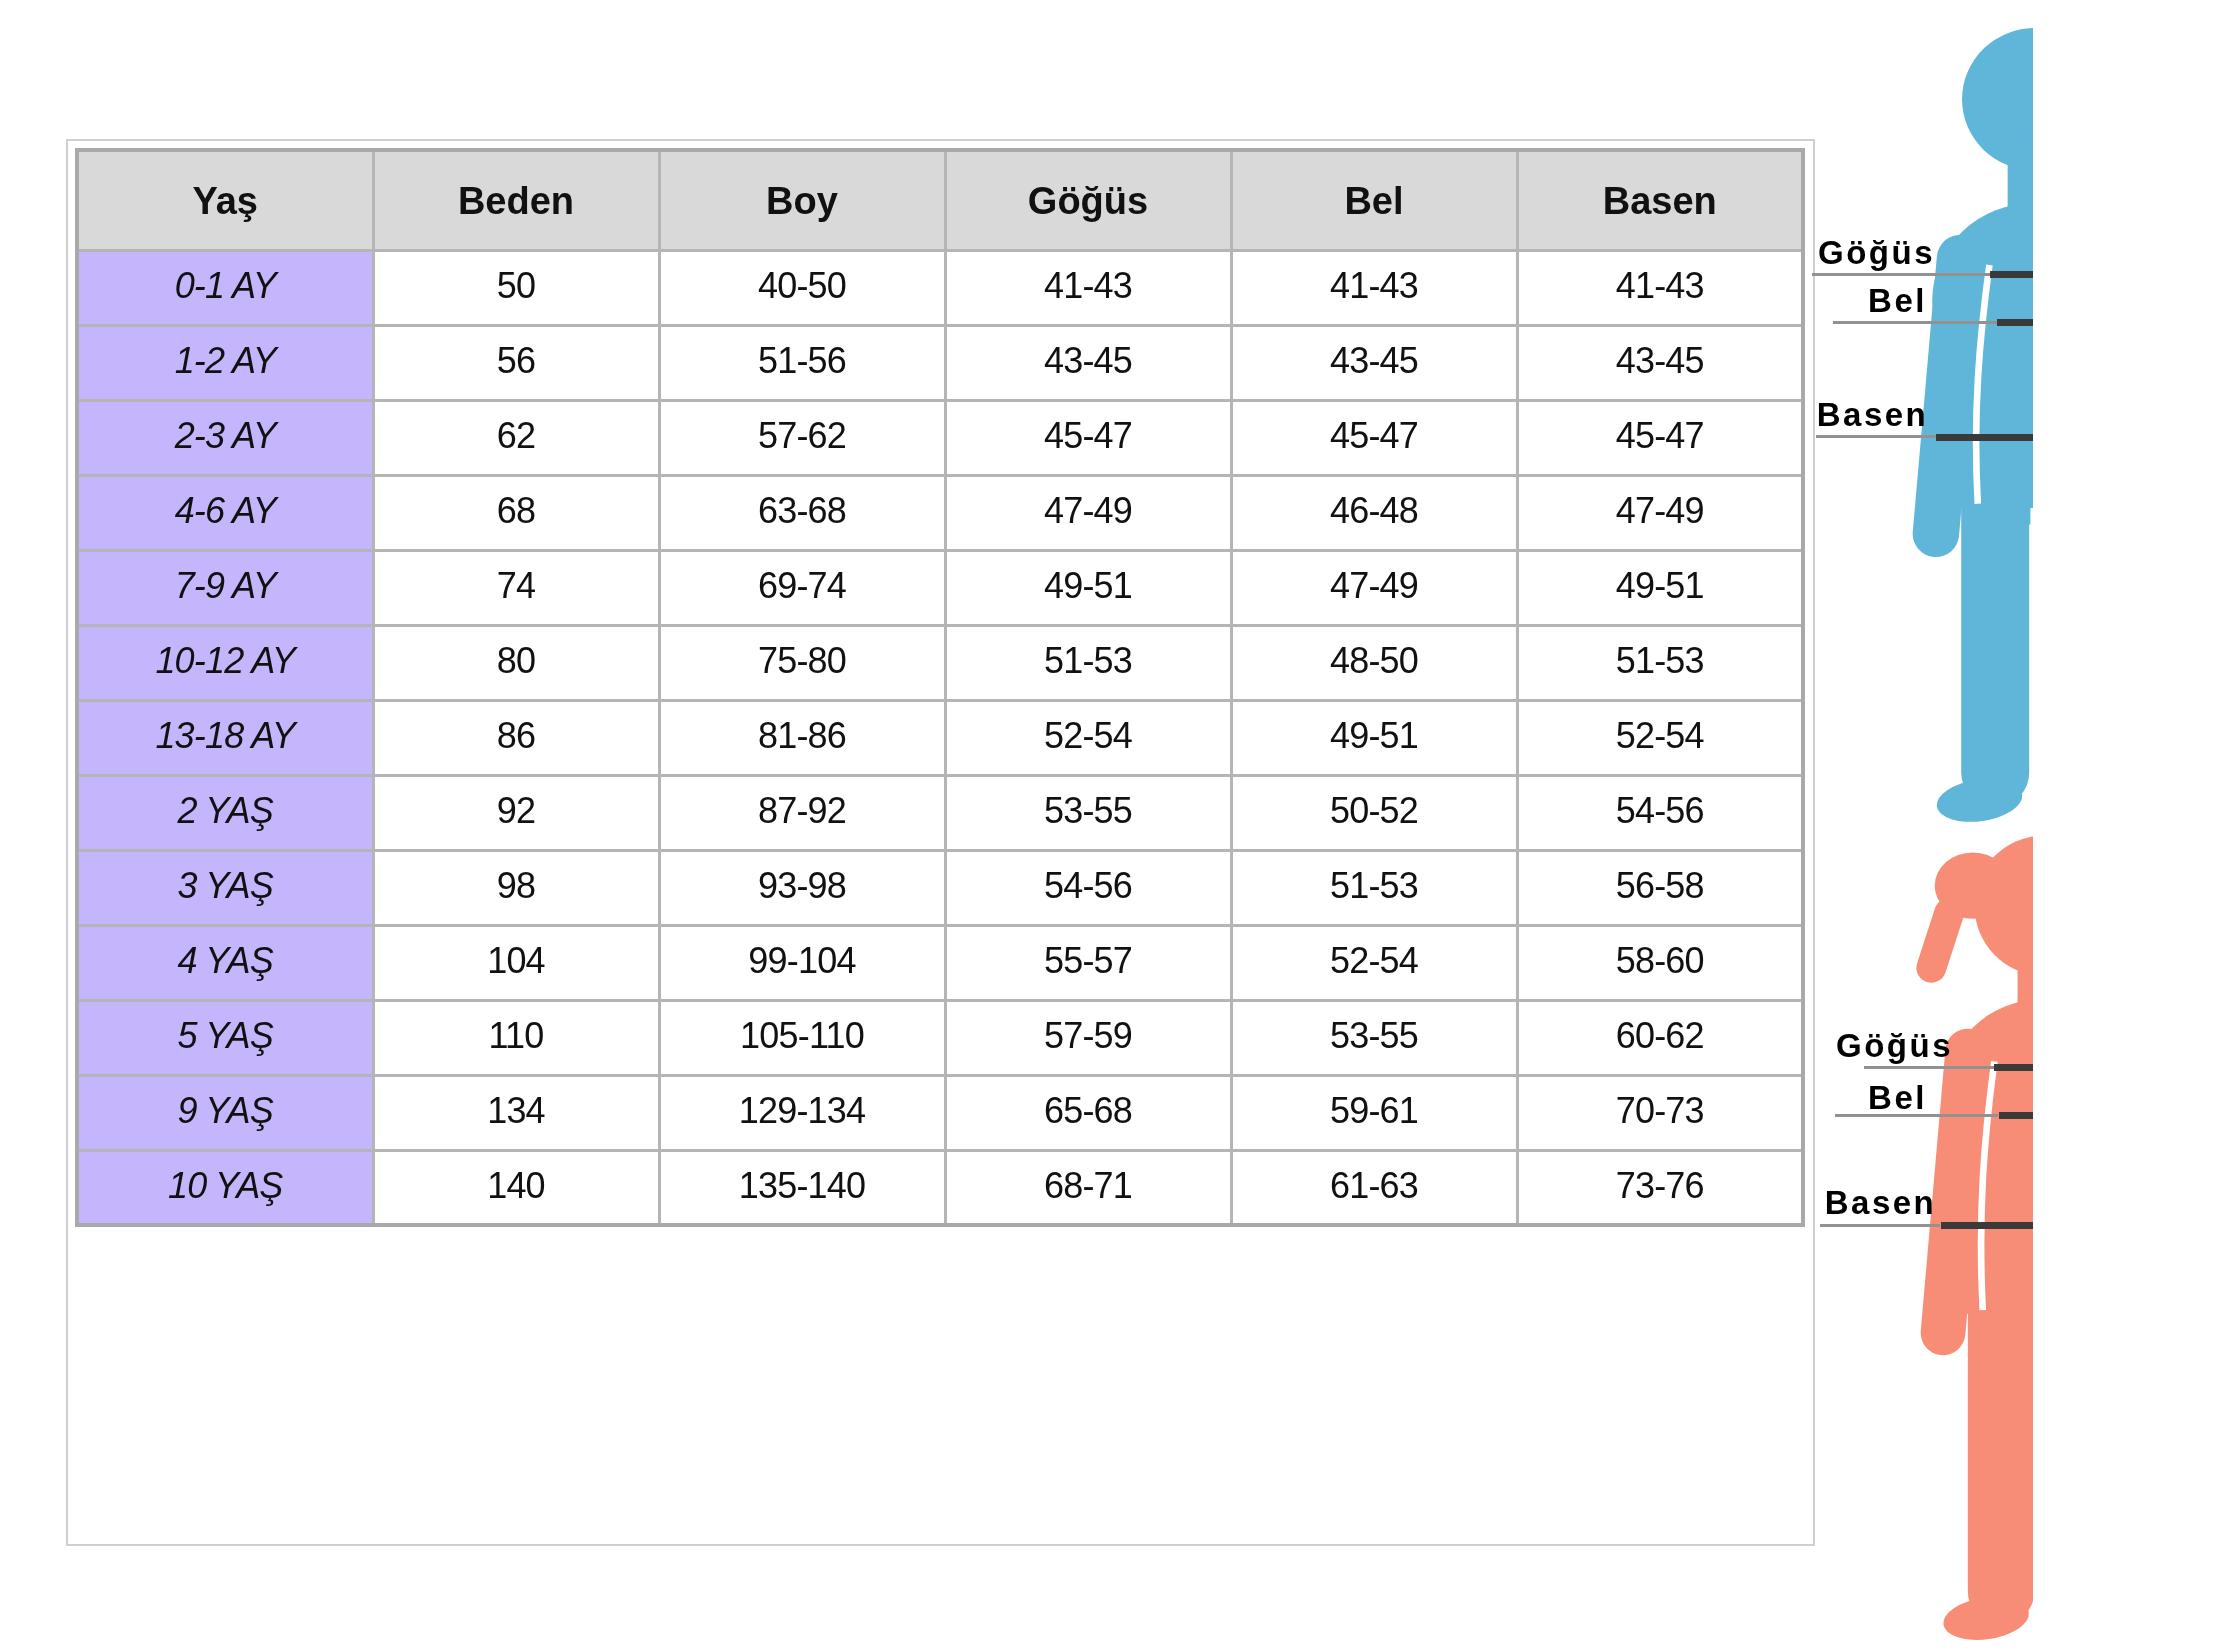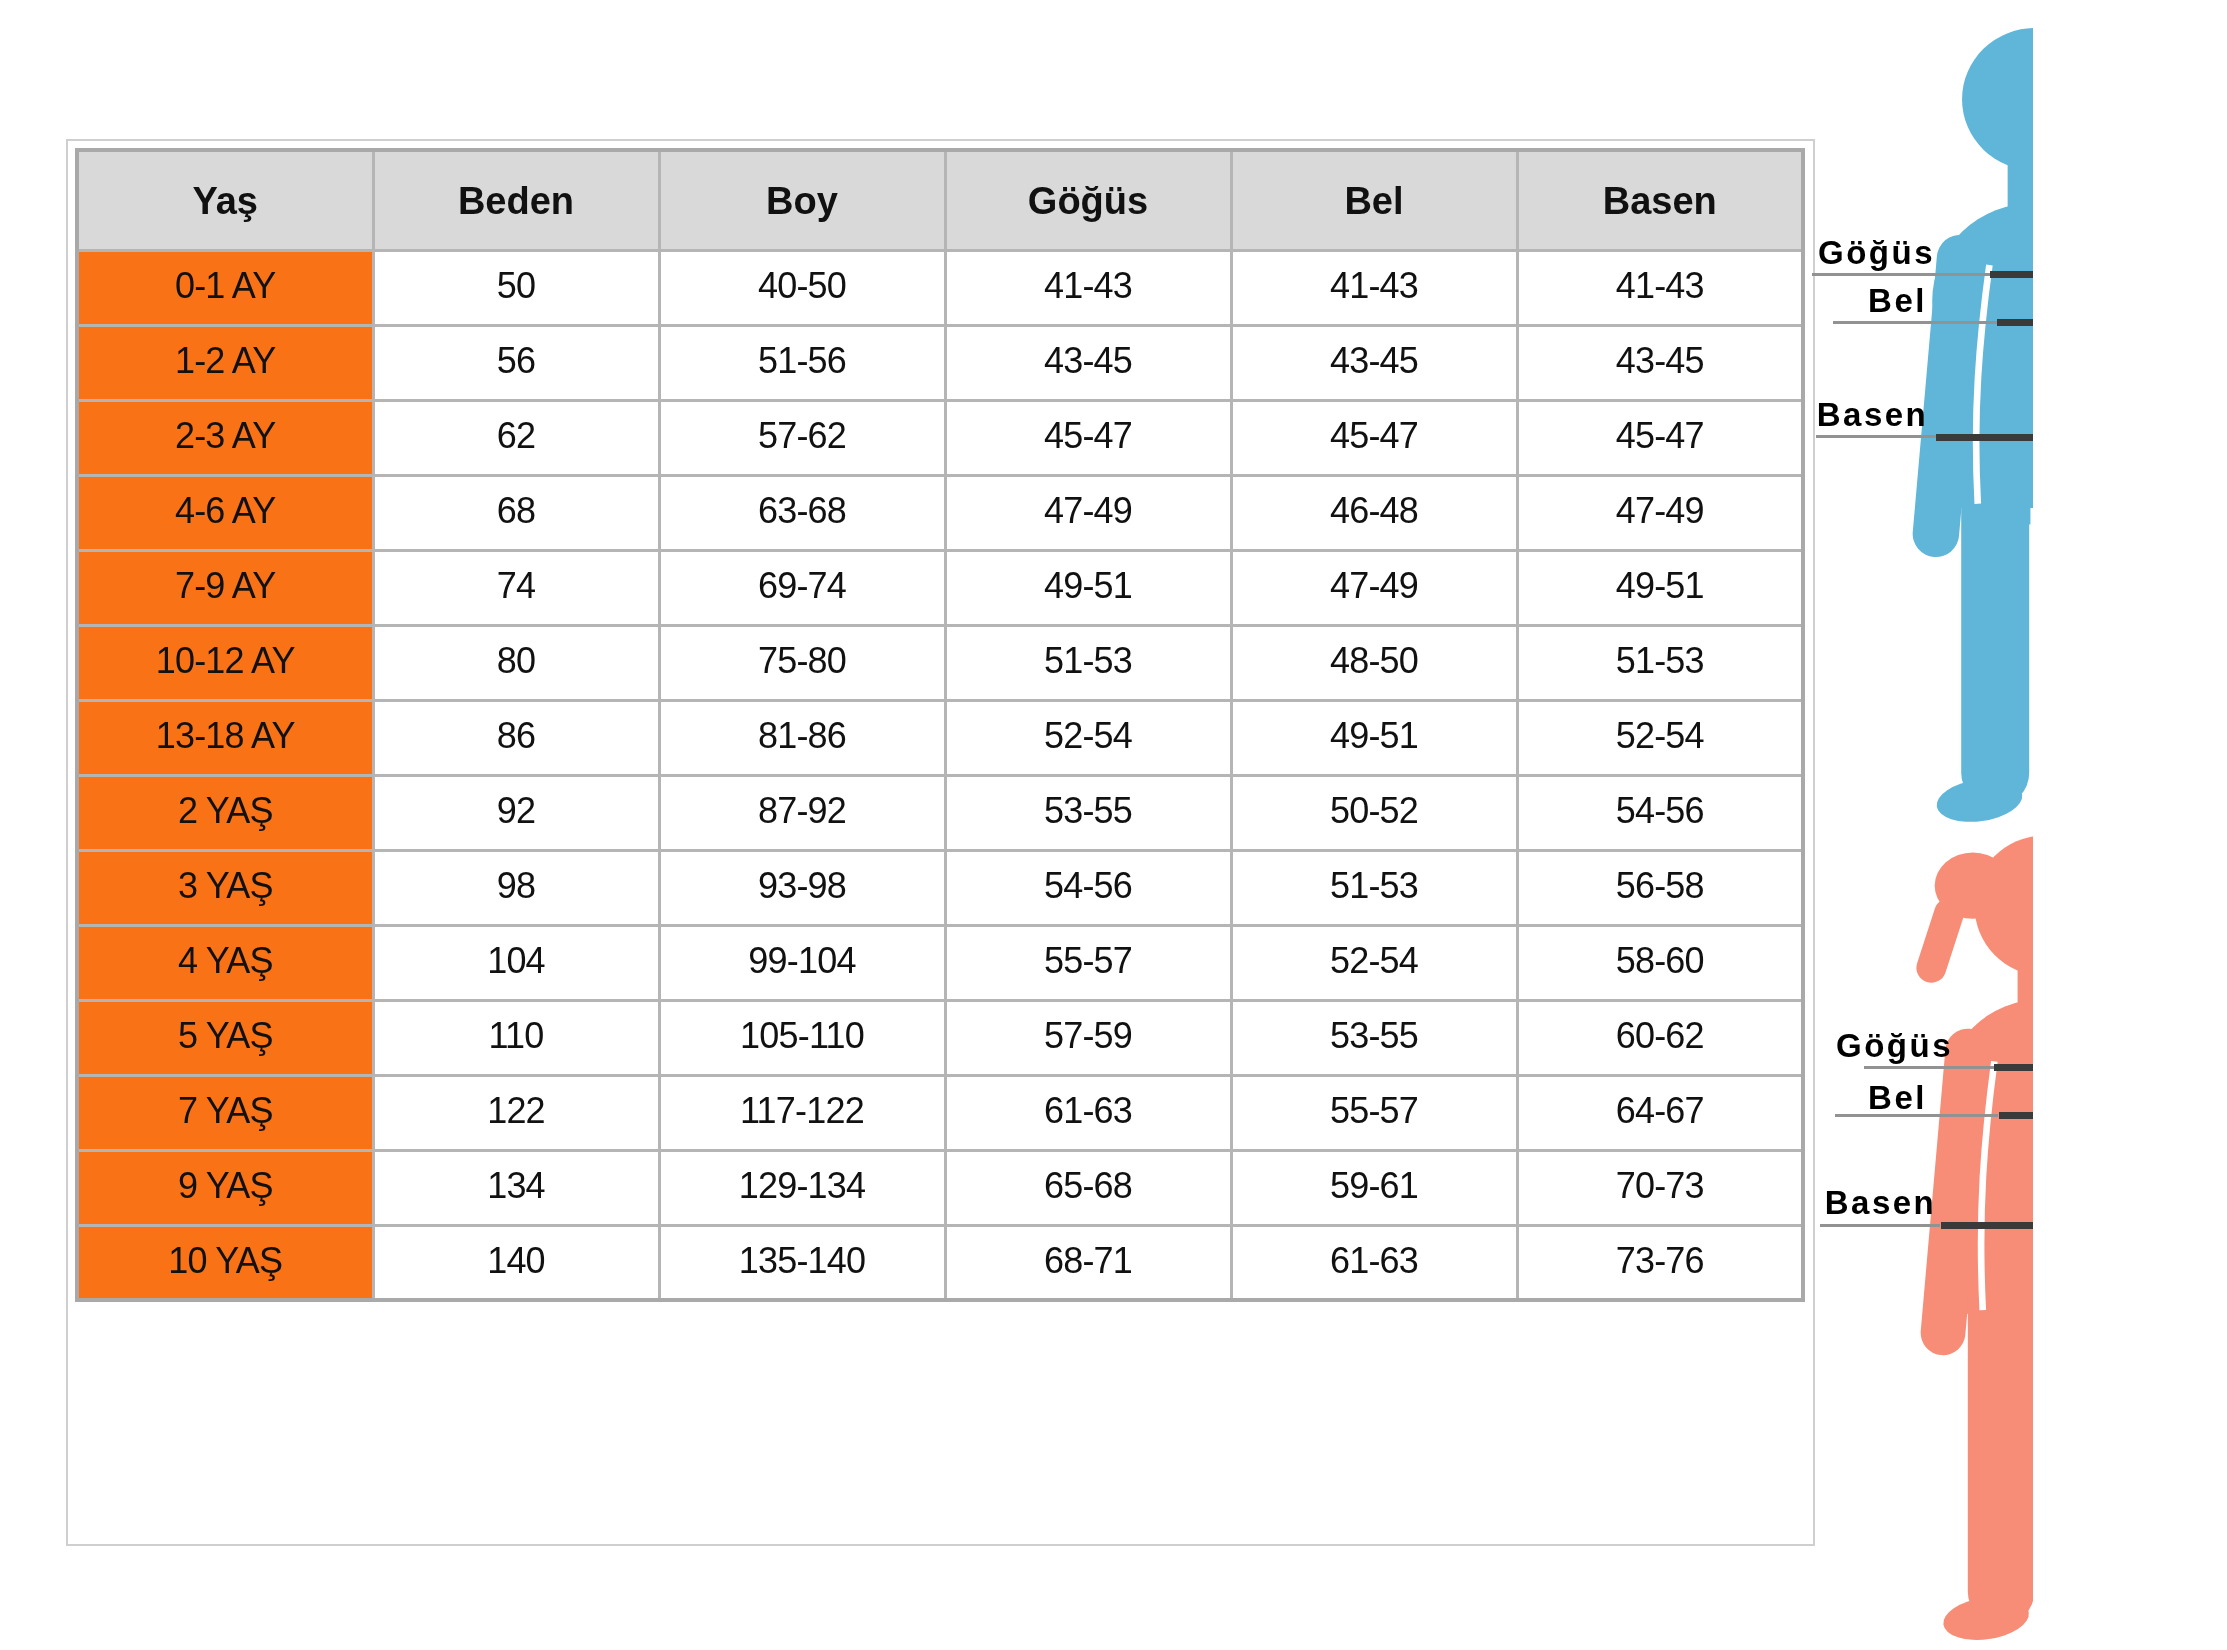--- a/index.html
+++ b/index.html
@@ -12,21 +12,21 @@
   table.size{position:absolute;left:75px;top:148px;width:1727px;
              border-collapse:collapse;table-layout:fixed;
              border:4.1px solid #a9a9a9;}
   table.size th,table.size td{
       box-sizing:border-box;border:3.3px solid #b5b5b5;
       text-align:center;vertical-align:top;
       color:#111;font-size:36px;letter-spacing:-0.8px;
       padding:0;padding-top:13.3px;}
   table.size thead th{height:100px;background:#d9d9d9;font-weight:bold;
       font-size:38px;letter-spacing:0;padding-top:28px;}
-  table.size tbody th{height:75px;background:#f97316;font-weight:normal;}
+  table.size tbody th{height:75px;background:#c4b5fd;font-weight:normal;font-style:italic;}
   table.size tbody td{height:75px;background:#ffffff;}
 
   
   .fig{position:absolute;}
   .sliver{stroke:#ffffff;fill:none;}
 
   
   .mlabel{position:absolute;width:179px;text-align:center;
           font-size:33px;font-weight:bold;color:#000;letter-spacing:2.5px;white-space:nowrap;}
   .lline{position:absolute;height:3.3px;background:#929292;}
@@ -138,28 +138,20 @@
           <td>52-54</td>
           <td>58-60</td>
         </tr>
         <tr>
           <th>5 YAŞ</th>
           <td>110</td>
           <td>105-110</td>
           <td>57-59</td>
           <td>53-55</td>
           <td>60-62</td>
-        </tr>
-        <tr>
-          <th>7 YAŞ</th>
-          <td>122</td>
-          <td>117-122</td>
-          <td>61-63</td>
-          <td>55-57</td>
-          <td>64-67</td>
         </tr>
         <tr>
           <th>9 YAŞ</th>
           <td>134</td>
           <td>129-134</td>
           <td>65-68</td>
           <td>59-61</td>
           <td>70-73</td>
         </tr>
         <tr>

